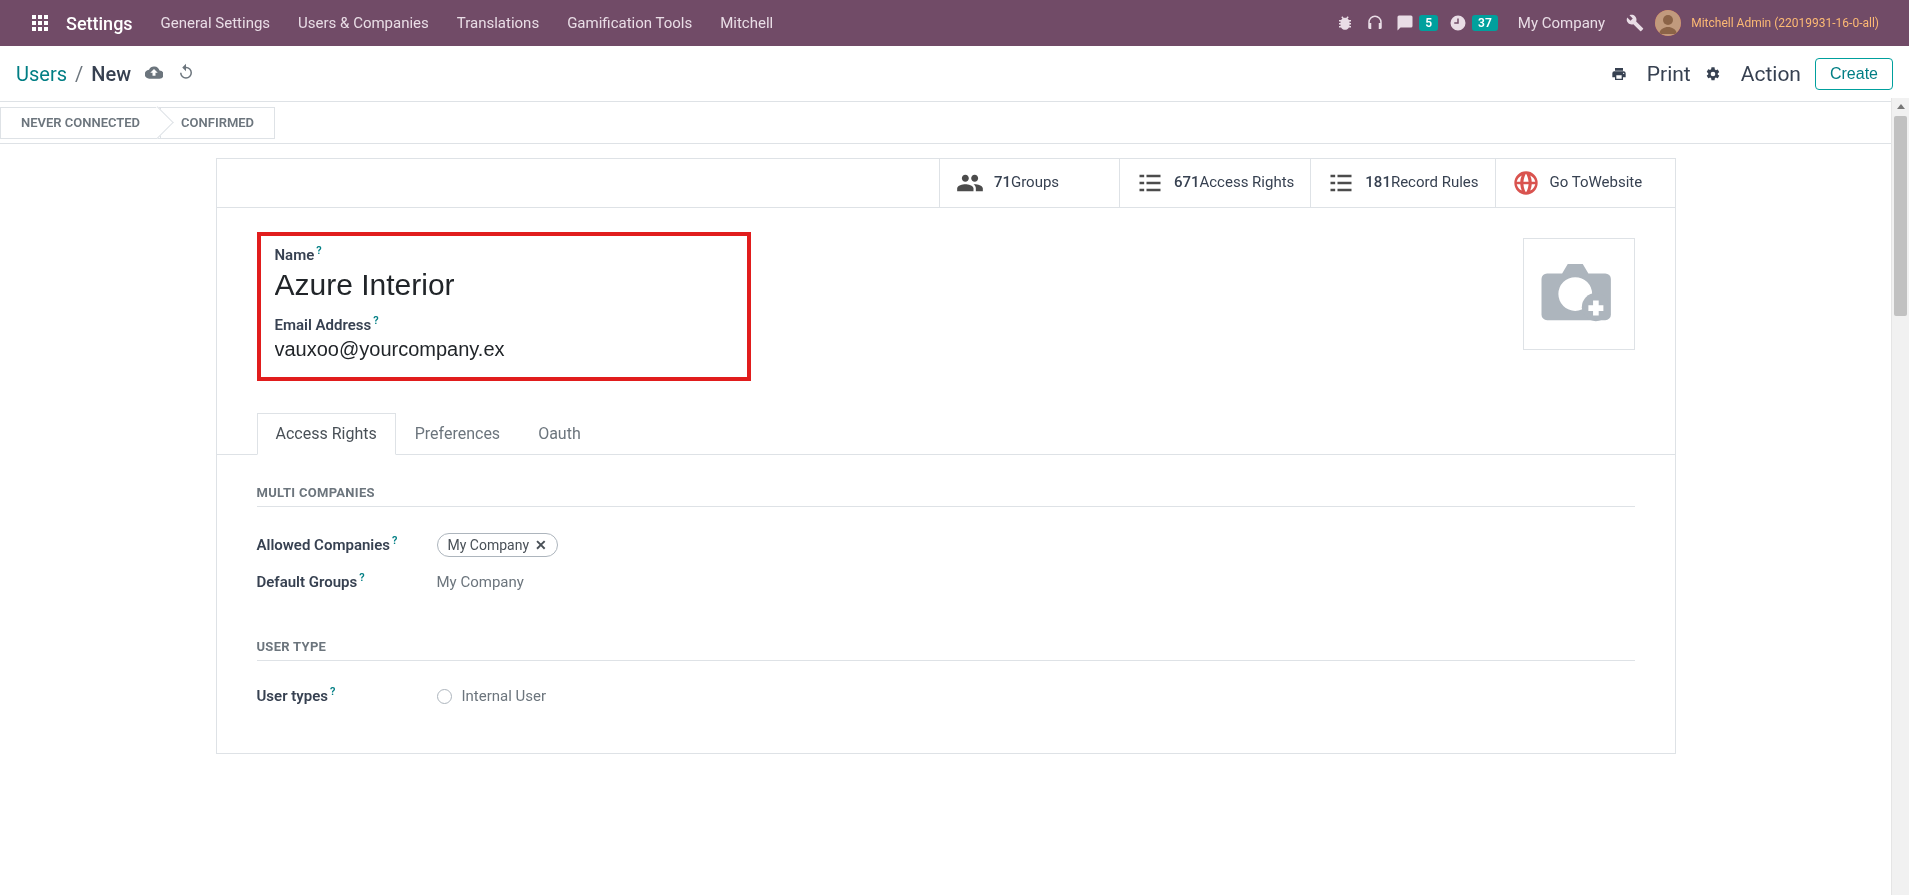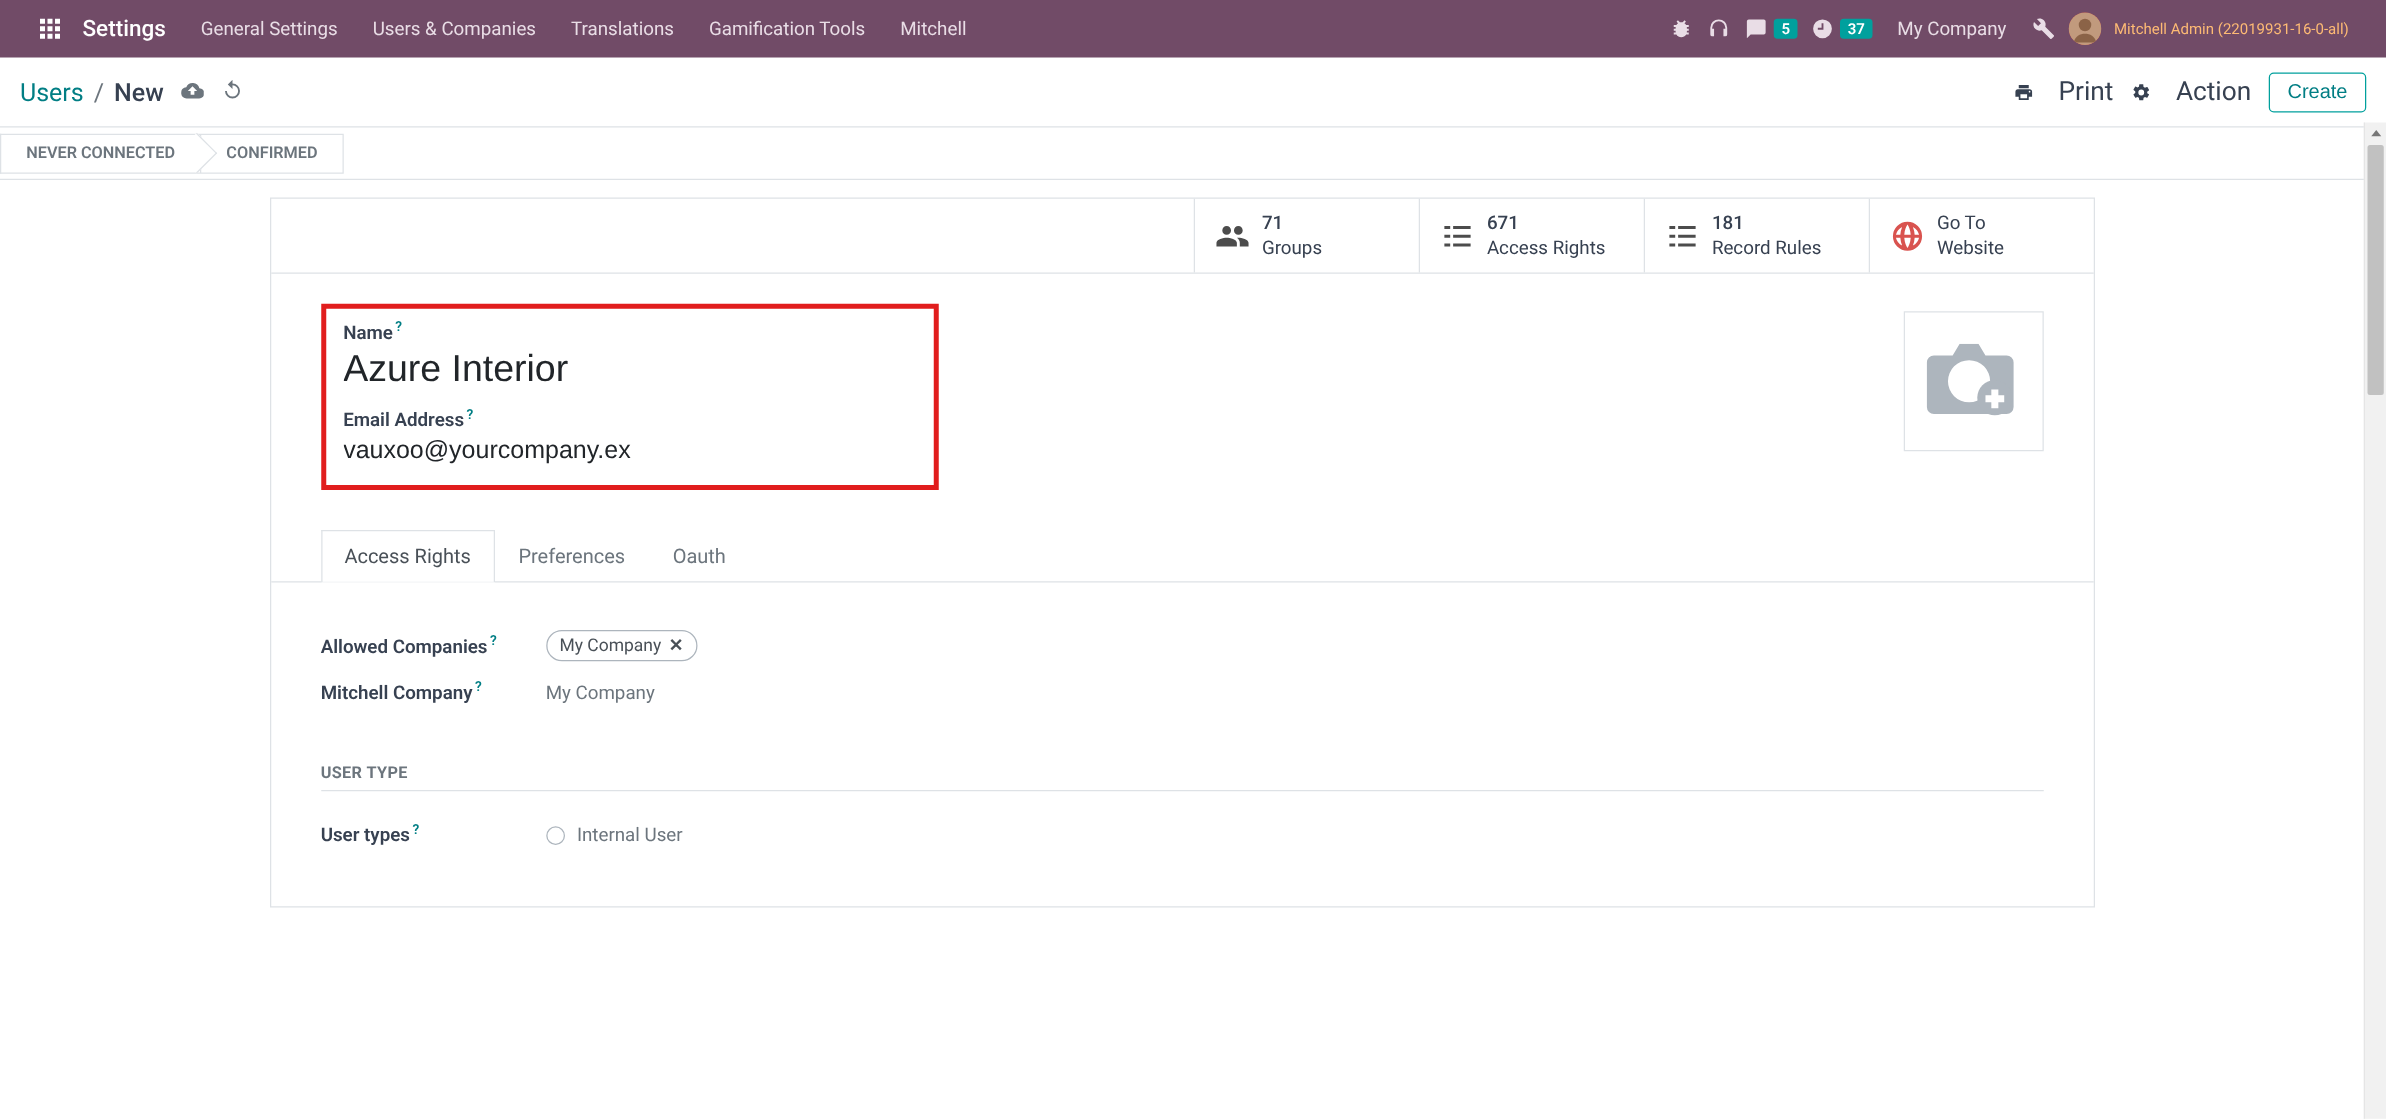--- a/index.html
+++ b/index.html
@@ -49,21 +49,21 @@
 
 .main-area { position: absolute; top: 144px; bottom: 0; left: 0; right: 18px; overflow-y: auto; }
 .sheet-wrap { max-width: 1460px; margin: 14px auto 0; }
 .sheet { background: #fff; border: 1px solid #dee2e6; }
 
 
 .button-box { display: flex; justify-content: flex-end; border-bottom: 1px solid #dee2e6; }
 .stat-btn { display: flex; align-items: center; gap: 10px; padding: 10px 16px; border-left: 1px solid #dee2e6; min-width: 180px; cursor: pointer; }
 .stat-btn svg { width: 28px; height: 28px; fill: #4c4c4c; }
 .stat-btn .globe { fill: #d9534f; }
-.stat-text { display: flex; flex-direction: column; line-height: 1.3; }
+.stat-text { display: flex; flex-direction: row; line-height: 1.3; }
 .stat-num { font-size: 15px; color: #374151; font-weight: 500; }
 .stat-label { font-size: 15px; color: #374151; }
 
 
 .form-header { padding: 24px 40px 10px; position: relative; }
 .highlight-box { border: 4px solid #e11d1d; padding: 6px 14px 12px; width: 494px; }
 .fld-label { font-size: 15px; color: #374151; font-weight: 600; display: flex; align-items: flex-start; gap: 2px; margin-top: 4px; }
 .fld-label .qmark { color: #017e84; font-size: 11px; position: relative; top: -2px; }
 .fld-input-lg { font-size: 30px; color: #212529; border: none; outline: none; width: 100%; padding: 4px 0 10px; font-weight: 400; }
 .fld-input-md { font-size: 20px; color: #212529; border: none; outline: none; width: 100%; padding: 4px 0; }
@@ -283,35 +283,36 @@
         </div>
       </div>
 
       <div class="tabs">
         <div class="tab active">Access Rights</div>
         <div class="tab">Preferences</div>
         <div class="tab">Oauth</div>
       </div>
 
       <div class="form-body">
+        <div class="section-title">MULTI COMPANIES</div>
         <div class="form-row">
           <div class="label">
             <span>Allowed Companies</span>
               <span class="qmark">?</span>
           </div>
           <div class="value">
             <span class="tag">
               <span>My Company</span>
               <span class="x">✕</span>
             </span>
           </div>
         </div>
         <div class="form-row">
           <div class="label">
-            <span>Mitchell Company</span>
+            <span>Default Groups</span>
               <span class="qmark">?</span>
           </div>
           <div class="value">My Company</div>
         </div>
 
         <div class="sect-gap"></div>
 
         <div class="section-title">USER TYPE</div>
         <div class="form-row">
           <div class="label">

